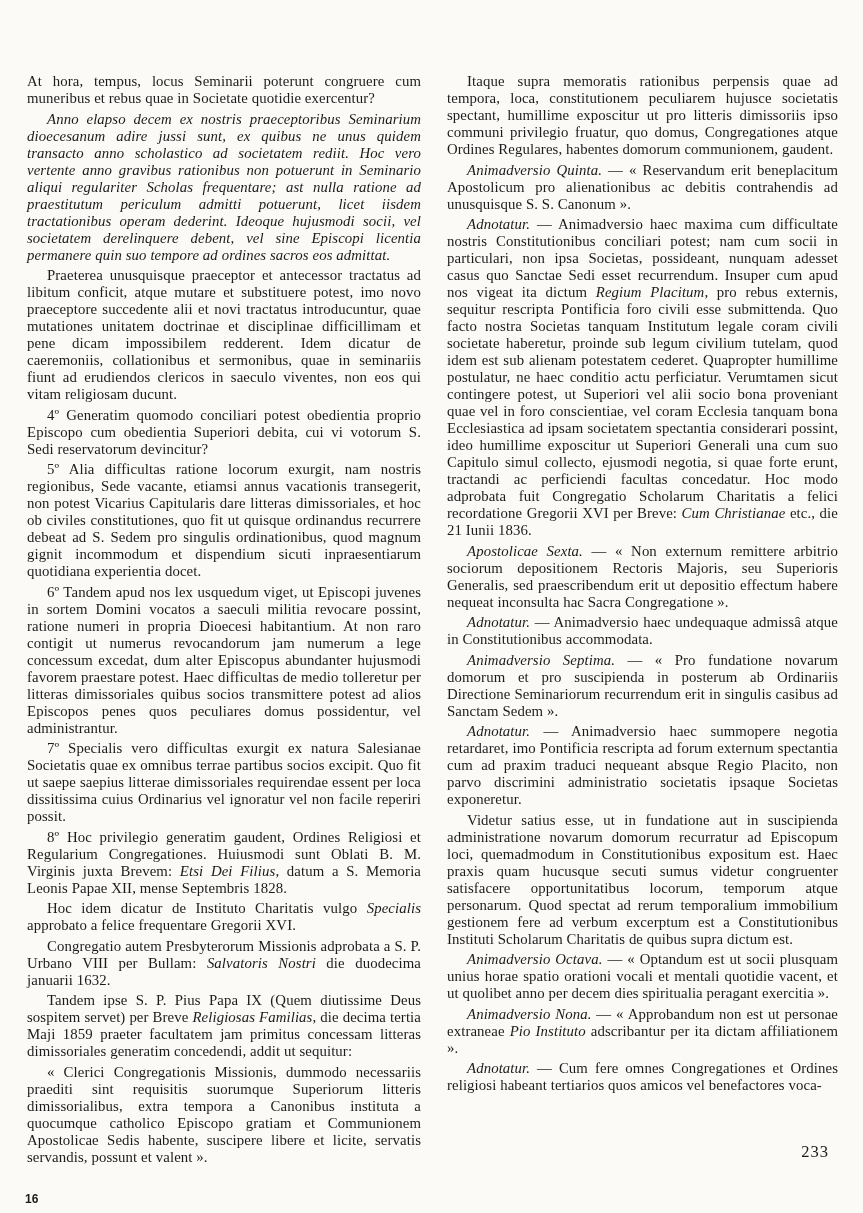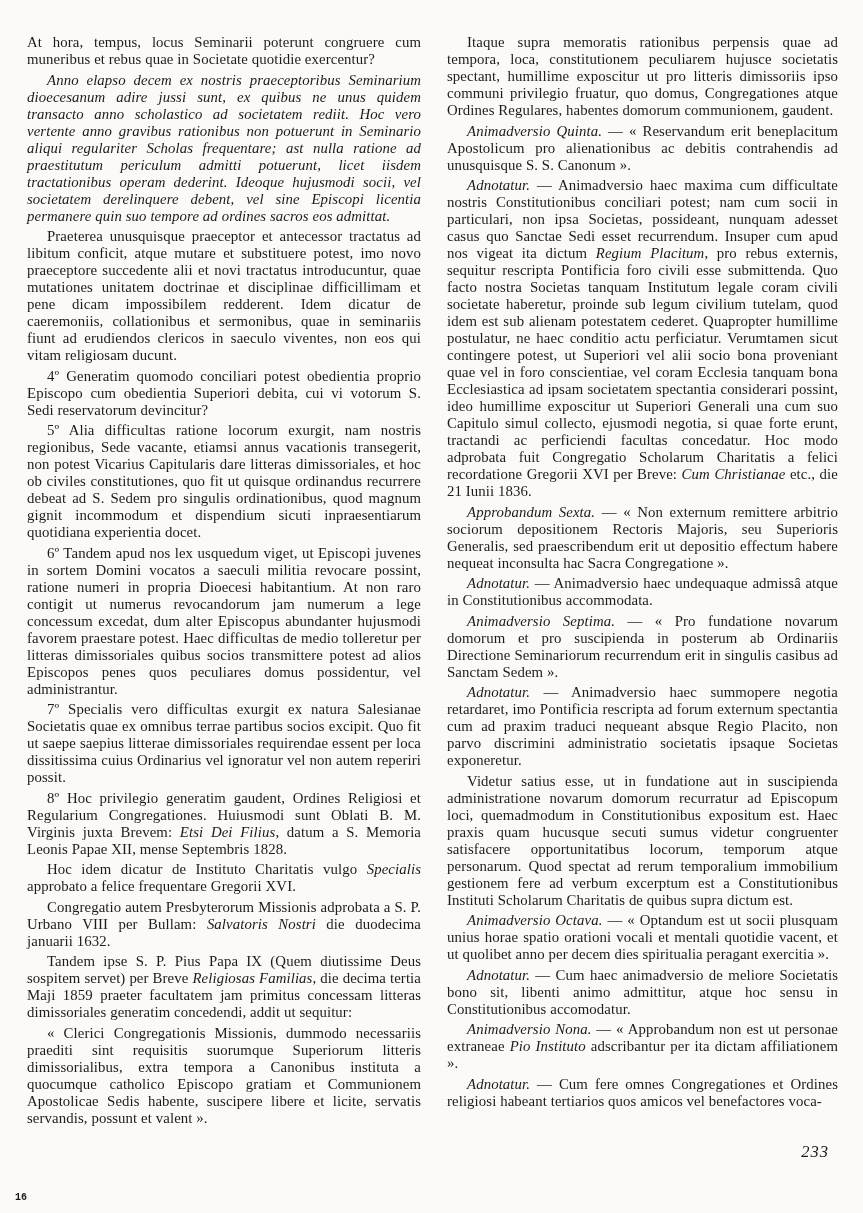--- a/index.html
+++ b/index.html
@@ -15,76 +15,74 @@
     position: relative;
     overflow: hidden;
   }
   .page { position: absolute; inset: 0; }
   .columns {
     position: absolute;
     left: 27px; top: 34px;
     display: flex;
     gap: 26px;
   }
-  .column { display: block; }
+  .column { display: block; margin-top: 39px; }
   .column.left  { width: 394px; }
   .column.right { width: 391px; }
   p.para {
     margin: 0 0 3.5px 0;
     font-size: 14.8px;
     line-height: 17px;
     text-align: justify;
     letter-spacing: 0.1px;
   }
   p.para.indent { text-indent: 20px; }
   .it { font-style: italic; }
   .pagenum {
     position: absolute;
     right: 34px; top: 1142px;
     font-size: 16.5px;
-    font-style: italic;
     letter-spacing: 1px;
   }
   .sig {
     position: absolute;
-    left: 15px; top: 1192px;
-    font-size: 10px;
+    left: 25px; top: 1192px;
+    font-size: 12px;
     font-weight: bold;
-    font-family: Liberation Mono, monospace;
+    font-family: Liberation Sans, sans-serif;
   }
 </style>
 </head>
 <body>
 
 <div class="page">
   <div class="columns">
     <div class="column left">
         <p class="para"><span>At hora, tempus, locus Seminarii poterunt congruere cum muneribus et rebus quae in Societate quotidie exercentur?</span></p>
         <p class="para indent"><span class="it">Anno elapso decem ex nostris praeceptoribus Seminarium dioecesanum adire jussi sunt, ex quibus ne unus quidem transacto anno scholastico ad societatem rediit. Hoc vero vertente anno gravibus rationibus non potuerunt in Seminario aliqui regulariter Scholas frequentare; ast nulla ratione ad praestitutum periculum admitti potuerunt, licet iisdem tractationibus operam dederint. Ideoque hujusmodi socii, vel societatem derelinquere debent, vel sine Episcopi licentia permanere quin suo tempore ad ordines sacros eos admittat.</span></p>
         <p class="para indent"><span>Praeterea unusquisque praeceptor et antecessor tractatus ad libitum conficit, atque mutare et substituere potest, imo novo praeceptore succedente alii et novi tractatus introducuntur, quae mutationes unitatem doctrinae et disciplinae difficillimam et pene dicam impossibilem redderent. Idem dicatur de caeremoniis, collationibus et sermonibus, quae in seminariis fiunt ad erudiendos clericos in saeculo viventes, non eos qui vitam religiosam ducunt.</span></p>
         <p class="para indent"><span>4º Generatim quomodo conciliari potest obedientia proprio Episcopo cum obedientia Superiori debita, cui vi votorum S. Sedi reservatorum devincitur?</span></p>
         <p class="para indent"><span>5º Alia difficultas ratione locorum exurgit, nam nostris regionibus, Sede vacante, etiamsi annus vacationis transegerit, non potest Vicarius Capitularis dare litteras dimissoriales, et hoc ob civiles constitutiones, quo fit ut quisque ordinandus recurrere debeat ad S. Sedem pro singulis ordinationibus, quod magnum gignit incommodum et dispendium sicuti inpraesentiarum quotidiana experientia docet.</span></p>
         <p class="para indent"><span>6º Tandem apud nos lex usquedum viget, ut Episcopi juvenes in sortem Domini vocatos a saeculi militia revocare possint, ratione numeri in propria Dioecesi habitantium. At non raro contigit ut numerus revocandorum jam numerum a lege concessum excedat, dum alter Episcopus abundanter hujusmodi favorem praestare potest. Haec difficultas de medio tolleretur per litteras dimissoriales quibus socios transmittere potest ad alios Episcopos penes quos peculiares domus possidentur, vel administrantur.</span></p>
-        <p class="para indent"><span>7º Specialis vero difficultas exurgit ex natura Salesianae Societatis quae ex omnibus terrae partibus socios excipit. Quo fit ut saepe saepius litterae dimissoriales requirendae essent per loca dissitissima cuius Ordinarius vel ignoratur vel non autem reperiri possit.</span></p>
+        <p class="para indent"><span>7º Specialis vero difficultas exurgit ex natura Salesianae Societatis quae ex omnibus terrae partibus socios excipit. Quo fit ut saepe saepius litterae dimissoriales requirendae essent per loca dissitissima cuius Ordinarius vel ignoratur vel non facile reperiri possit.</span></p>
         <p class="para indent"><span>8º Hoc privilegio generatim gaudent, Ordines Religiosi et Regularium Congregationes. Huiusmodi sunt Oblati B. M. Virginis juxta Brevem: </span><span class="it">Etsi Dei Filius</span><span>, datum a S. Memoria Leonis Papae XII, mense Septembris 1828.</span></p>
         <p class="para indent"><span>Hoc idem dicatur de Instituto Charitatis vulgo </span><span class="it">Specialis</span><span> approbato a felice frequentare Gregorii XVI.</span></p>
         <p class="para indent"><span>Congregatio autem Presbyterorum Missionis adprobata a S. P. Urbano VIII per Bullam: </span><span class="it">Salvatoris Nostri</span><span> die duodecima januarii 1632.</span></p>
         <p class="para indent"><span>Tandem ipse S. P. Pius Papa IX (Quem diutissime Deus sospitem servet) per Breve </span><span class="it">Religiosas Familias</span><span>, die decima tertia Maji 1859 praeter facultatem jam primitus concessam litteras dimissoriales generatim concedendi, addit ut sequitur:</span></p>
         <p class="para indent"><span>« Clerici Congregationis Missionis, dummodo necessariis praediti sint requisitis suorumque Superiorum litteris dimissorialibus, extra tempora a Canonibus instituta a quocumque catholico Episcopo gratiam et Communionem Apostolicae Sedis habente, suscipere libere et licite, servatis servandis, possunt et valent ».</span></p>
       </div>
     <div class="column right">
         <p class="para indent"><span>Itaque supra memoratis rationibus perpensis quae ad tempora, loca, constitutionem peculiarem hujusce societatis spectant, humillime exposcitur ut pro litteris dimissoriis ipso communi privilegio fruatur, quo domus, Congregationes atque Ordines Regulares, habentes domorum communionem, gaudent.</span></p>
         <p class="para indent"><span class="it">Animadversio Quinta.</span><span> — « Reservandum erit beneplacitum Apostolicum pro alienationibus ac debitis contrahendis ad unusquisque S. S. Canonum ».</span></p>
         <p class="para indent"><span class="it">Adnotatur.</span><span> — Animadversio haec maxima cum difficultate nostris Constitutionibus conciliari potest; nam cum socii in particulari, non ipsa Societas, possideant, nunquam adesset casus quo Sanctae Sedi esset recurrendum. Insuper cum apud nos vigeat ita dictum </span><span class="it">Regium Placitum</span><span>, pro rebus externis, sequitur rescripta Pontificia foro civili esse submittenda. Quo facto nostra Societas tanquam Institutum legale coram civili societate haberetur, proinde sub legum civilium tutelam, quod idem est sub alienam potestatem cederet. Quapropter humillime postulatur, ne haec conditio actu perficiatur. Verumtamen sicut contingere potest, ut Superiori vel alii socio bona proveniant quae vel in foro conscientiae, vel coram Ecclesia tanquam bona Ecclesiastica ad ipsam societatem spectantia considerari possint, ideo humillime exposcitur ut Superiori Generali una cum suo Capitulo simul collecto, ejusmodi negotia, si quae forte erunt, tractandi ac perficiendi facultas concedatur. Hoc modo adprobata fuit Congregatio Scholarum Charitatis a felici recordatione Gregorii XVI per Breve: </span><span class="it">Cum Christianae</span><span> etc., die 21 Iunii 1836.</span></p>
-        <p class="para indent"><span class="it">Approbandum Sexta.</span><span> — « Non externum remittere arbitrio sociorum depositionem Rectoris Majoris, seu Superioris Generalis, sed praescribendum erit ut depositio effectum habere nequeat inconsulta hac Sacra Congregatione ».</span></p>
+        <p class="para indent"><span class="it">Apostolicae Sexta.</span><span> — « Non externum remittere arbitrio sociorum depositionem Rectoris Majoris, seu Superioris Generalis, sed praescribendum erit ut depositio effectum habere nequeat inconsulta hac Sacra Congregatione ».</span></p>
         <p class="para indent"><span class="it">Adnotatur.</span><span> — Animadversio haec undequaque admissâ atque in Constitutionibus accommodata.</span></p>
         <p class="para indent"><span class="it">Animadversio Septima.</span><span> — « Pro fundatione novarum domorum et pro suscipienda in posterum ab Ordinariis Directione Seminariorum recurrendum erit in singulis casibus ad Sanctam Sedem ».</span></p>
         <p class="para indent"><span class="it">Adnotatur.</span><span> — Animadversio haec summopere negotia retardaret, imo Pontificia rescripta ad forum externum spectantia cum ad praxim traduci nequeant absque Regio Placito, non parvo discrimini administratio societatis ipsaque Societas exponeretur.</span></p>
         <p class="para indent"><span>Videtur satius esse, ut in fundatione aut in suscipienda administratione novarum domorum recurratur ad Episcopum loci, quemadmodum in Constitutionibus expositum est. Haec praxis quam hucusque secuti sumus videtur congruenter satisfacere opportunitatibus locorum, temporum atque personarum. Quod spectat ad rerum temporalium immobilium gestionem fere ad verbum excerptum est a Constitutionibus Instituti Scholarum Charitatis de quibus supra dictum est.</span></p>
         <p class="para indent"><span class="it">Animadversio Octava.</span><span> — « Optandum est ut socii plusquam unius horae spatio orationi vocali et mentali quotidie vacent, et ut quolibet anno per decem dies spiritualia peragant exercitia ».</span></p>
-        <p class="para indent"><span class="it">Adnotatur.</span><span> — Cum haec animadversio de meliore Societatis bono sit, libenti animo admittitur, atque hoc sensu in Constitutionibus accomodatur.</span></p>
         <p class="para indent"><span class="it">Animadversio Nona.</span><span> — « Approbandum non est ut personae extraneae </span><span class="it">Pio Instituto</span><span> adscribantur per ita dictam affiliationem ».</span></p>
         <p class="para indent"><span class="it">Adnotatur.</span><span> — Cum fere omnes Congregationes et Ordines religiosi habeant tertiarios quos amicos vel benefactores voca-</span></p>
       </div>
   </div>
   <div class="pagenum">233</div>
   <div class="sig">16</div>
 </div>
 
 </body></html>

